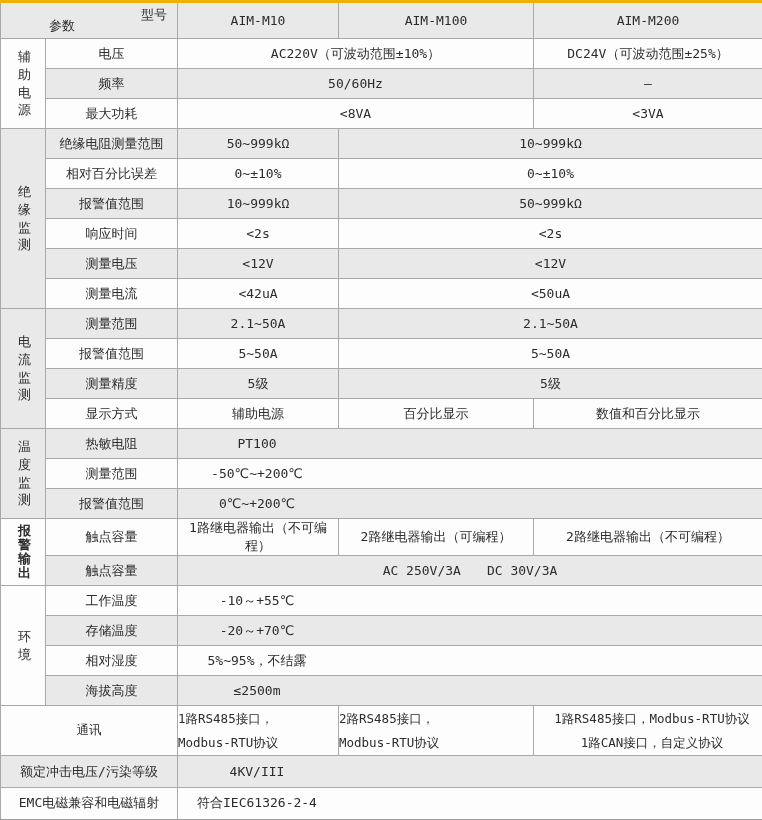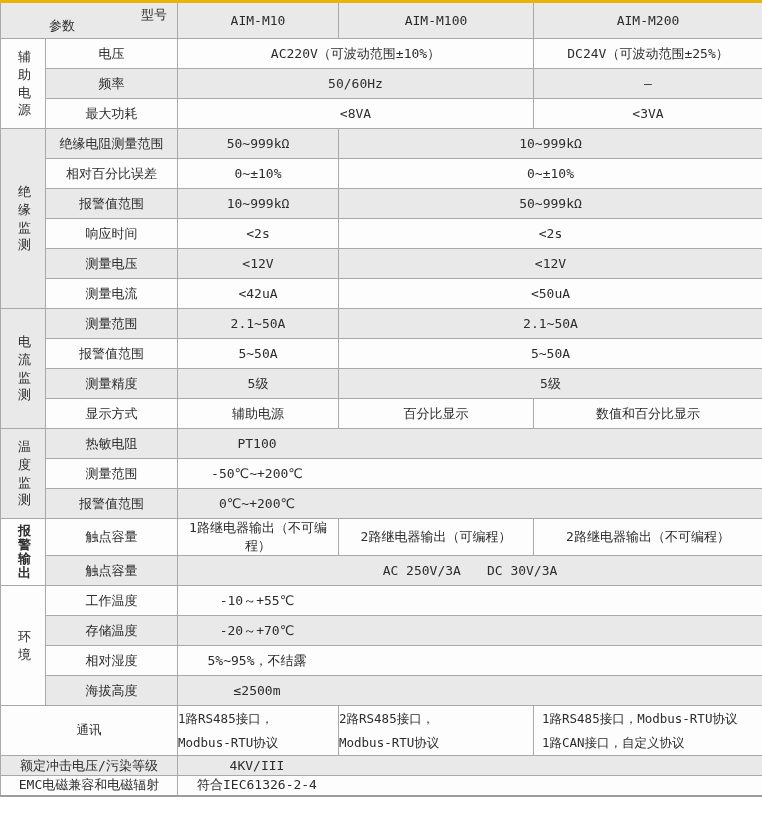--- a/index.html
+++ b/index.html
@@ -17,21 +17,21 @@
   table.spec td{
     border:1px solid #a9a9a9;
     text-align:center;
     padding:0;
     overflow:hidden;
     vertical-align:middle;
   }
   tr.r{height:30px;}
   tr.hdr{height:37px;}
   tr.commrow{height:50px;}
-  tr.short{height:20px;}
+  tr.short{height:32px;}
   table.spec tr:nth-child(odd) td{background:#e9e9e9;}
   table.spec tr:nth-child(even) td{background:#fdfdfd;}
   
   table.spec td.grp{background:#ffffff;}
   table.spec td.corner{
     background:#ffffff;
     background-image:linear-gradient(to bottom right,
       transparent calc(50% - 0.7px),
       #8f8f8f calc(50% - 0.7px),
       #8f8f8f calc(50% + 0.7px),
@@ -46,21 +46,21 @@
     width:16px;margin:0 auto;
     word-break:break-all;line-height:1.38;
     text-align:right;
   }
   .v.tight{line-height:1.08;font-weight:bold;}
   .w1{width:158px;text-align:center;}
   td.leftcell{text-align:left;padding-left:9px;white-space:pre;}
   td.fit{font-size:13px;}
   tr.commrow td{font-size:12.5px;}
   .cl{line-height:24px;text-align:left;}
-  .cl-left{line-height:24px;text-align:left;padding-left:8px;}
+  .cl-left{line-height:24px;text-align:center;padding-left:8px;}
 </style>
 </head>
 <body>
 
 <div class="wrap">
 <table class="spec">
   <colgroup>
     <col style="width:45px">
         <col style="width:132px">
         <col style="width:161px">

